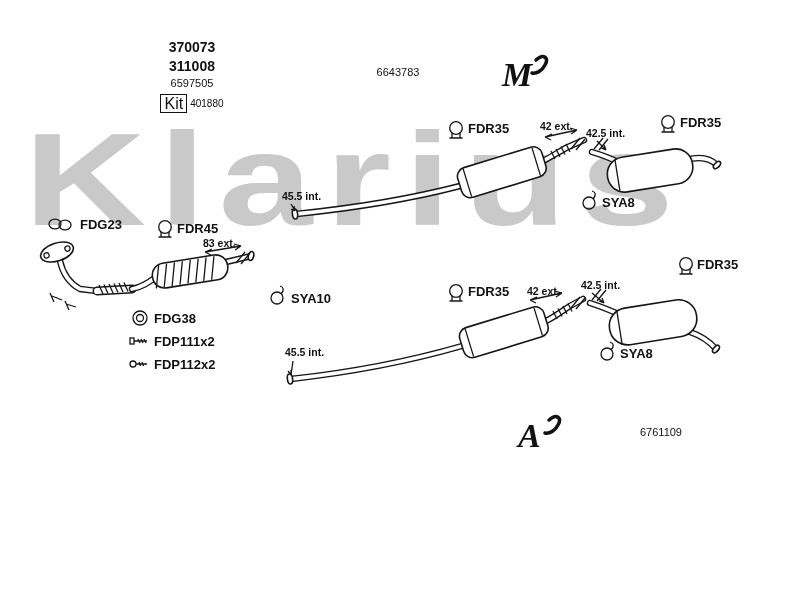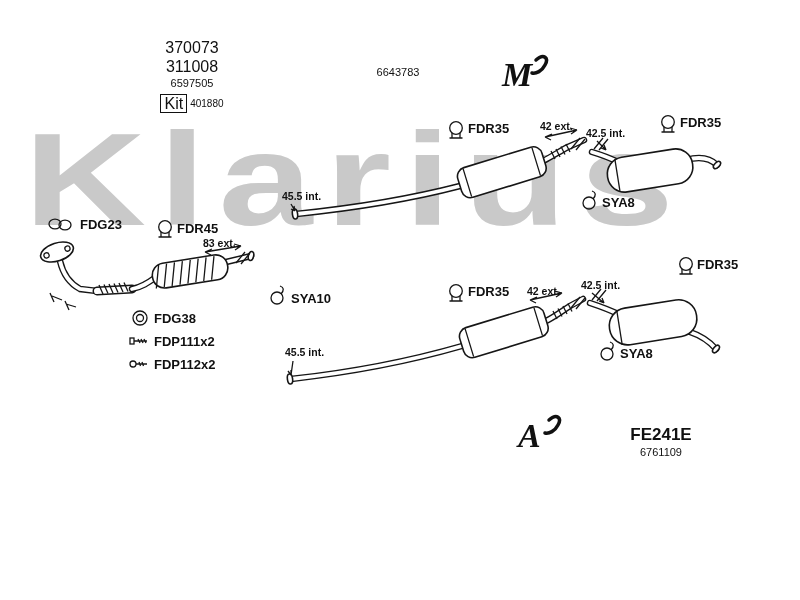--- a/index.html
+++ b/index.html
@@ -10,21 +10,21 @@
   .watermark{
     position:absolute;left:24px;top:104px;z-index:0;
     font-size:132px;font-weight:bold;letter-spacing:10px;color:#c9c9c9;
     transform:scaleX(1.28);transform-origin:left top;white-space:nowrap;
     user-select:none;
   }
   svg.art{position:absolute;left:0;top:0;z-index:1;}
   .lbl{position:absolute;z-index:2;white-space:nowrap;}
   .pgroup{position:absolute;z-index:2;text-align:center;}
   .code{font-weight:bold;font-size:17px;line-height:20px;}
-  .code-sm{font-weight:normal;font-size:16px;line-height:19px;}
+  .code-sm{font-weight:bold;font-size:14px;line-height:19px;}
   .ref{font-size:11px;line-height:14px;}
   .fit{font-weight:bold;font-size:13px;}
   .dim{font-weight:bold;font-size:10.5px;}
   .kitrow{margin-top:4px;display:flex;align-items:center;justify-content:center;}
   .kitbox{border:1px solid #111;font-size:16px;padding:2px 3px;margin-right:3px;line-height:13px;}
   .kitnum{font-size:10px;}
   
   .pb{fill:none;stroke:#161616;stroke-width:6.5;stroke-linecap:round;}
   .pw{fill:none;stroke:#ffffff;stroke-width:3.8;stroke-linecap:round;}
   .body{fill:#ffffff;stroke:#161616;stroke-width:1.6;}
@@ -188,21 +188,20 @@
     </div>
   </div>
 
   <div class="pgroup" style="left:348px;top:65px;width:100px">
     <div class="ref">6643783</div>
   </div>
 
 
 
   <div class="pgroup" style="left:611px;top:425px;width:100px">
-    <div class="code">FE241E</div>
     <div class="ref">6761109</div>
   </div>
 
   <div class="lbl fit" style="left:80px;top:217px">FDG23</div>
   <div class="lbl fit" style="left:177px;top:221px">FDR45</div>
   <div class="lbl fit" style="left:154px;top:311px">FDG38</div>
   <div class="lbl fit" style="left:154px;top:334px">FDP111x2</div>
   <div class="lbl fit" style="left:154px;top:357px">FDP112x2</div>
   <div class="lbl fit" style="left:291px;top:291px">SYA10</div>
   <div class="lbl fit" style="left:602px;top:195px">SYA8</div>

